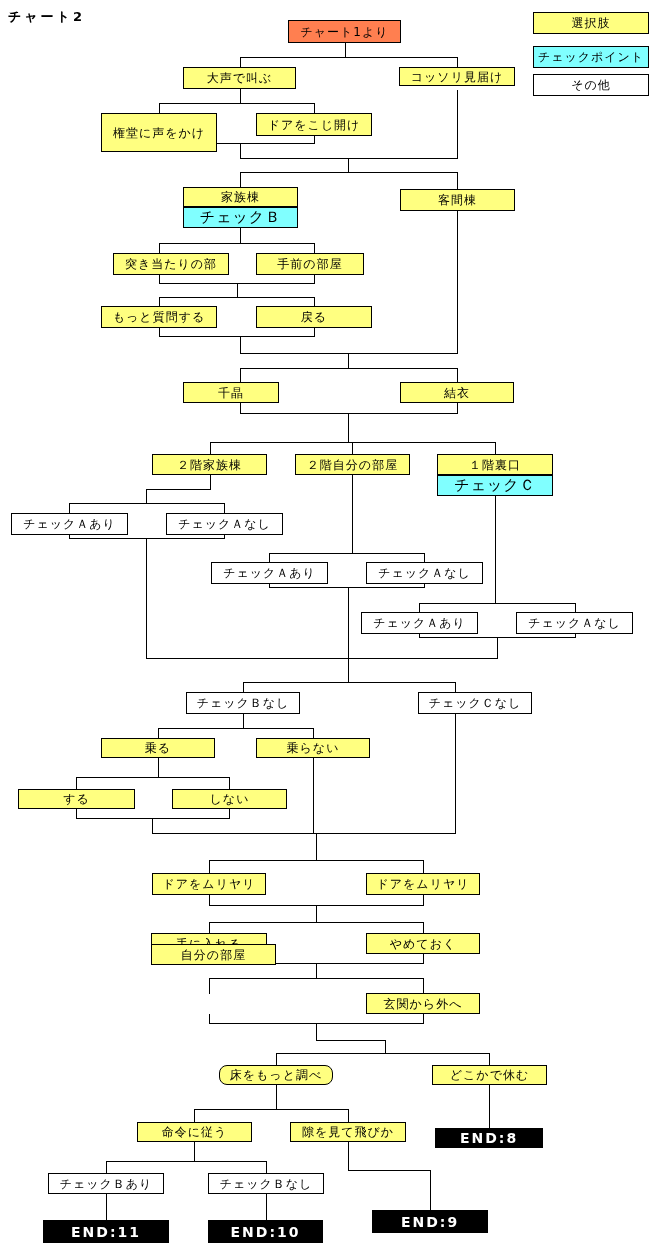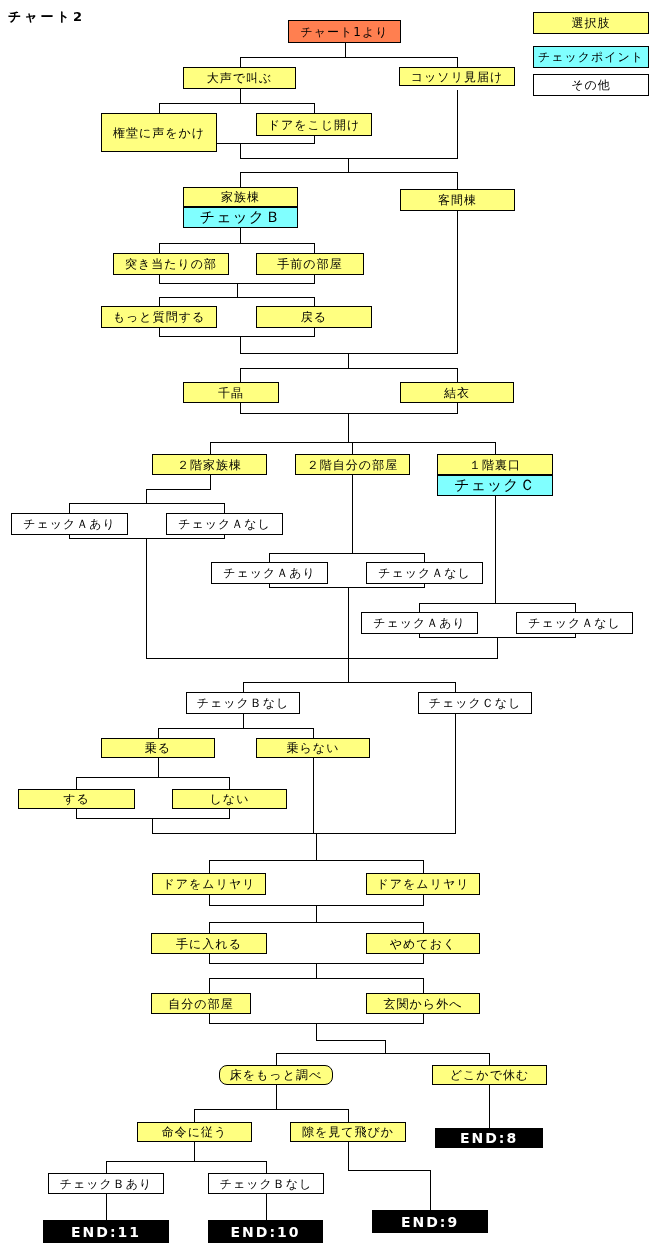--- a/index.html
+++ b/index.html
@@ -199,21 +199,21 @@
     <div class="node other" style="left: 186px; top: 692px; width: 114px; height: 22px;">チェックＢなし</div>
     <div class="node other" style="left: 418px; top: 692px; width: 114px; height: 22px;">チェックＣなし</div>
     <div class="node choice" style="left: 101px; top: 738px; width: 114px; height: 20px;">乗る</div>
     <div class="node choice" style="left: 256px; top: 738px; width: 114px; height: 20px;">乗らない</div>
     <div class="node choice" style="left: 18px; top: 789px; width: 117px; height: 20px;">する</div>
     <div class="node choice" style="left: 172px; top: 789px; width: 115px; height: 20px;">しない</div>
     <div class="node choice" style="left: 152px; top: 873px; width: 114px; height: 22px;">ドアをムリヤリ</div>
     <div class="node choice" style="left: 366px; top: 873px; width: 114px; height: 22px;">ドアをムリヤリ</div>
     <div class="node choice" style="left: 151px; top: 933px; width: 116px; height: 21px;">手に入れる</div>
     <div class="node choice" style="left: 366px; top: 933px; width: 114px; height: 21px;">やめておく</div>
-    <div class="node choice" style="left: 151px; top: 993px; width: 100px; height: 21px;">自分の部屋</div>
+    <div class="node choice" style="left: 151px; top: 944px; width: 125px; height: 21px;">自分の部屋</div>
     <div class="node choice" style="left: 366px; top: 993px; width: 114px; height: 21px;">玄関から外へ</div>
     <div class="node choice" style="left: 219px; top: 1065px; width: 114px; height: 20px; border-radius: 8px;">床をもっと調べ</div>
     <div class="node choice" style="left: 432px; top: 1065px; width: 115px; height: 20px;">どこかで休む</div>
     <div class="node choice" style="left: 137px; top: 1122px; width: 115px; height: 20px;">命令に従う</div>
     <div class="node choice" style="left: 290px; top: 1122px; width: 116px; height: 20px;">隙を見て飛びか</div>
     <div class="node end" style="left: 435px; top: 1128px; width: 108px; height: 20px;">END:8</div>
     <div class="node other" style="left: 48px; top: 1173px; width: 116px; height: 21px;">チェックＢあり</div>
     <div class="node other" style="left: 208px; top: 1173px; width: 116px; height: 21px;">チェックＢなし</div>
     <div class="node end" style="left: 43px; top: 1220px; width: 126px; height: 23px;">END:11</div>
     <div class="node end" style="left: 208px; top: 1220px; width: 115px; height: 23px;">END:10</div>

